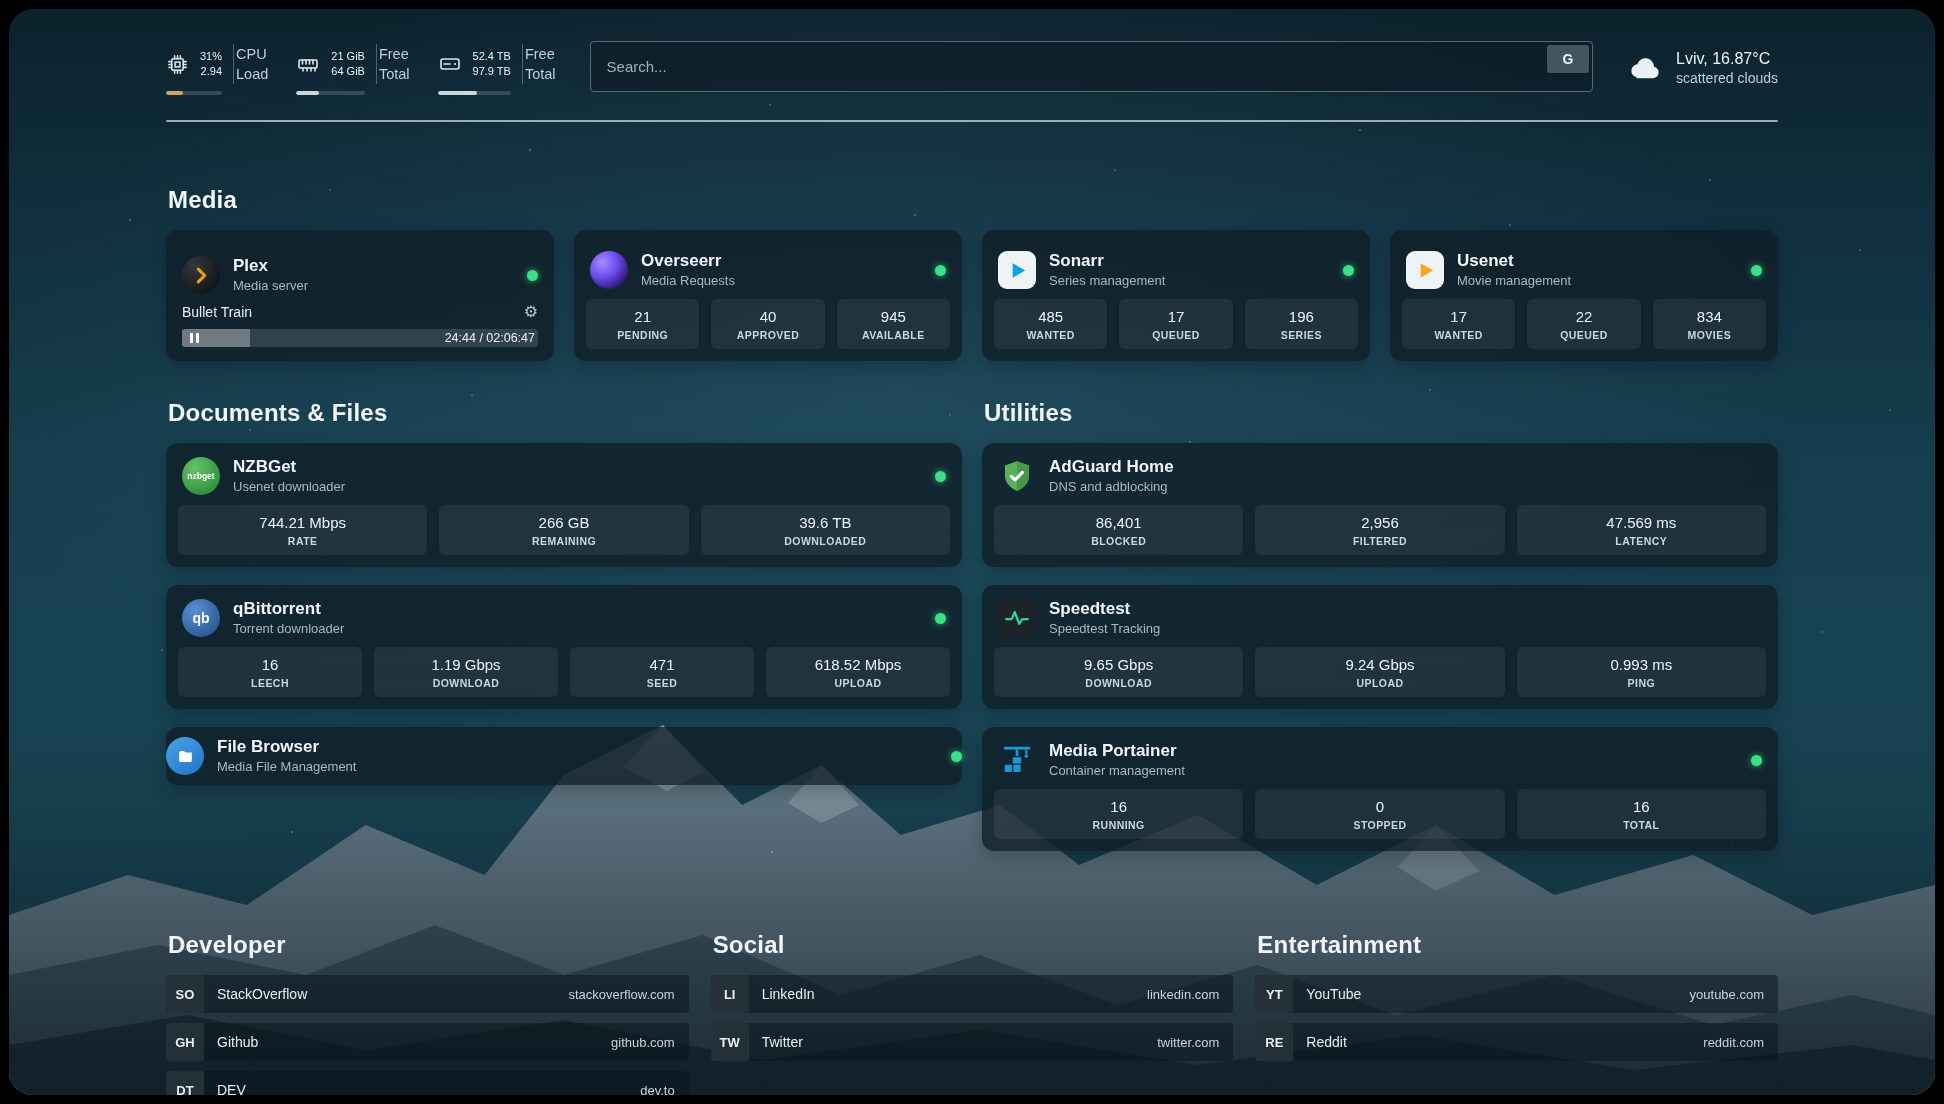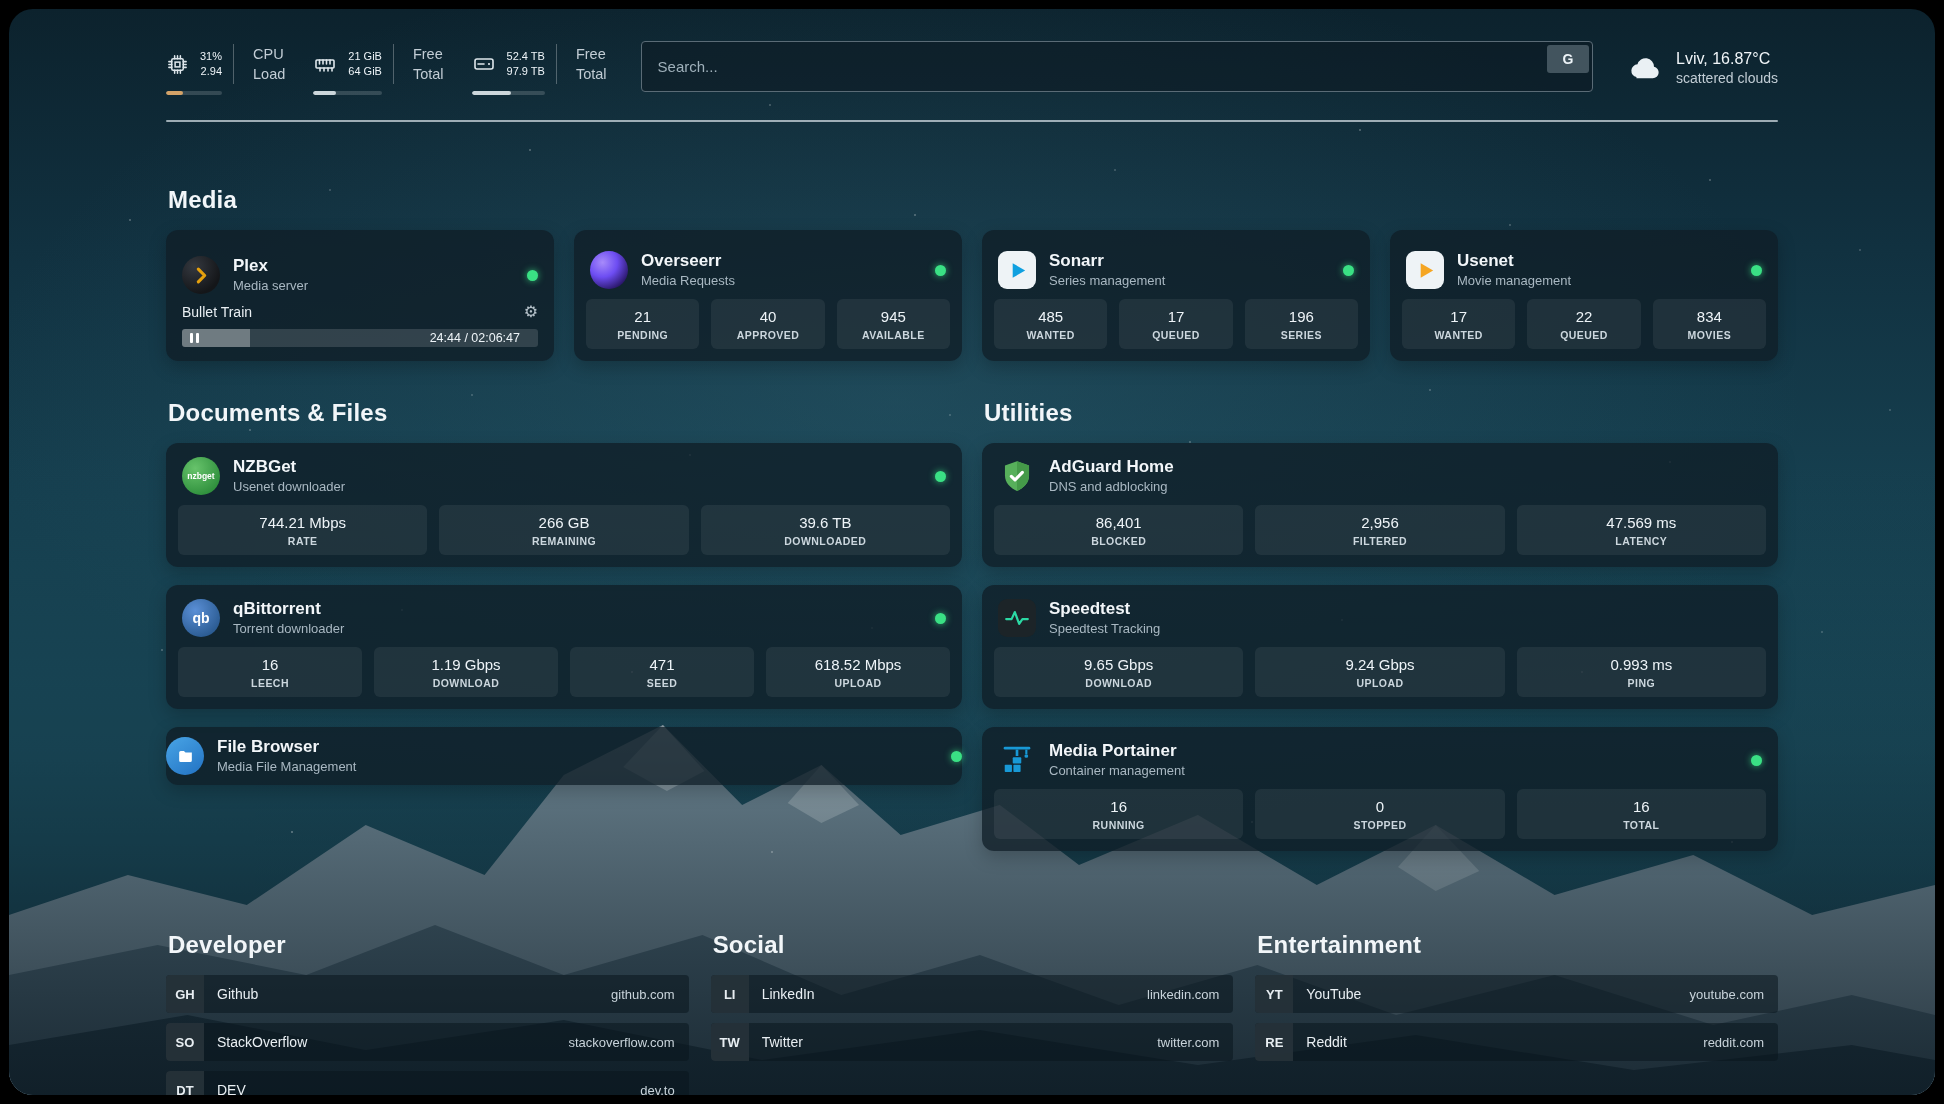--- a/index.html
+++ b/index.html
@@ -40,21 +40,21 @@
       1242px 812px 0 0 rgba(255,255,255,.30), 1722px 832px 0 0 rgba(255,255,255,.30);
   }
   .content { position:relative; z-index:3; width:1612px; margin:0 auto; padding-top:32px; }
 
   
   .topbar { display:flex; align-items:center; }
   .resources { display:flex; gap:28px; flex:none; }
   .res { display:grid; grid-template-columns:auto auto auto; column-gap:11px; align-items:center; }
   .res-icon { display:flex; align-items:center; }
   .res-values { text-align:right; font-size:11px; line-height:1.4; color:#eef4f8; }
-  .res-labels { font-size:14.5px; line-height:1.4; color:#c2cdd5; border-left:1px solid rgba(255,255,255,.28); padding-left:19px; }
+  .res-labels { font-size:14.5px; line-height:1.4; color:#c2cdd5; border-left:1px solid rgba(255,255,255,.28); padding-left:2px; }
   .res-bar { grid-column:1/3; height:4px; margin-top:7px; border-radius:2px; background:rgba(255,255,255,.16); overflow:hidden; }
   .res-bar i { display:block; height:100%; border-radius:2px; }
   .fill-cpu { background:#d3a268; }
   .fill-neutral { background:#ccd6db; }
 
   .search-wrap { flex:1; margin:0 34px 6px; position:relative; }
   .search-input {
     width:100%; height:51px; background:rgba(12,26,34,.55); border:1px solid #5a6b76;
     border-radius:4px; color:#e8eef2; font-size:15px; padding:0 56px 0 16px;
     font-family:"Liberation Sans", sans-serif; outline:none;
@@ -93,21 +93,21 @@
 
   
   .plex-body { padding:0 16px 14px; }
   .np-row { display:flex; align-items:center; justify-content:space-between; }
   .np-title { font-size:14px; color:#e9eff3; }
   .gear { color:#b6c2ca; font-size:16px; line-height:1; cursor:pointer; }
   .plex-bar { margin-top:9px; position:relative; height:18px; border-radius:3px; background:rgba(255,255,255,.14); overflow:hidden; display:flex; align-items:center; cursor:pointer; }
   .plex-fill { position:absolute; left:0; top:0; bottom:0; background:rgba(255,255,255,.30); }
   .pause { position:relative; display:flex; gap:3px; margin-left:8px; }
   .pause i { width:3px; height:10px; background:#fff; border-radius:1px; }
-  .plex-time { position:absolute; right:18px; font-size:12.5px; color:#eef4f8; }
+  .plex-time { position:absolute; right:3px; font-size:12.5px; color:#eef4f8; }
 
   
   .twocol { display:grid; grid-template-columns:1fr 1fr; gap:20px; margin-top:38px; }
   .col .card { margin-bottom:18px; }
 
   
   .bm-grid { display:grid; grid-template-columns:1fr 1fr 1fr; gap:22px; margin-top:62px; padding-bottom:28px; }
   .bm-row { display:flex; align-items:center; height:38px; background:rgba(10,22,30,.55); border-radius:4px; margin-bottom:10px; overflow:hidden; cursor:pointer; }
   .bm-icon { width:38px; height:38px; background:rgba(38,50,58,.92); color:#e8eef2; font-size:13px; font-weight:600; display:flex; align-items:center; justify-content:center; flex:none; }
   .bm-name { margin-left:13px; font-size:14px; color:#e9eff3; }
@@ -515,30 +515,30 @@
               </div>
             </div>
           </div>
         </div>
       </div>
 
       <div class="bm-grid">
         <div>
           <h2 class="section-title">Developer</h2>
           <div class="bm-row">
+            <span class="bm-icon">SO</span>
+            <span class="bm-name">StackOverflow</span>
+            <span class="bm-url">stackoverflow.com</span>
+          </div>
+          <div class="bm-row">
             <span class="bm-icon">GH</span>
             <span class="bm-name">Github</span>
             <span class="bm-url">github.com</span>
           </div>
           <div class="bm-row">
-            <span class="bm-icon">SO</span>
-            <span class="bm-name">StackOverflow</span>
-            <span class="bm-url">stackoverflow.com</span>
-          </div>
-          <div class="bm-row">
             <span class="bm-icon">DT</span>
             <span class="bm-name">DEV</span>
             <span class="bm-url">dev.to</span>
           </div>
         </div>
 
         <div>
           <h2 class="section-title">Social</h2>
           <div class="bm-row">
             <span class="bm-icon">LI</span>

